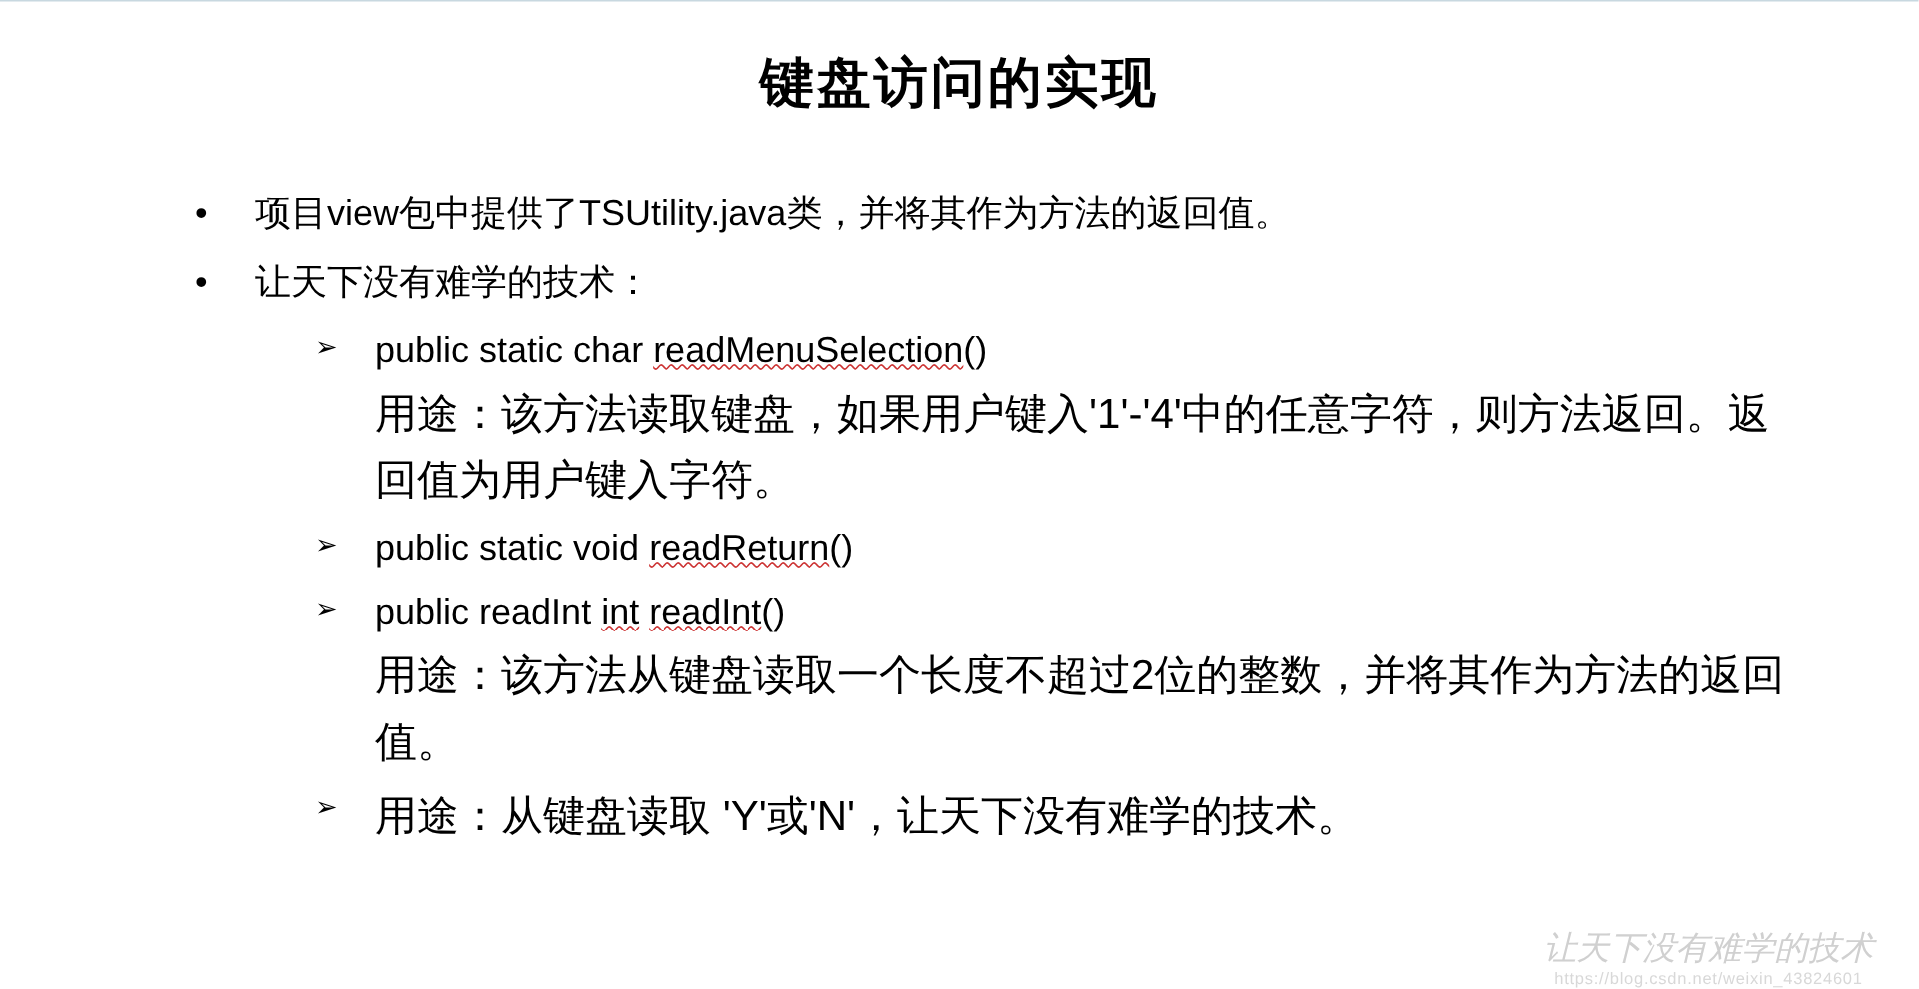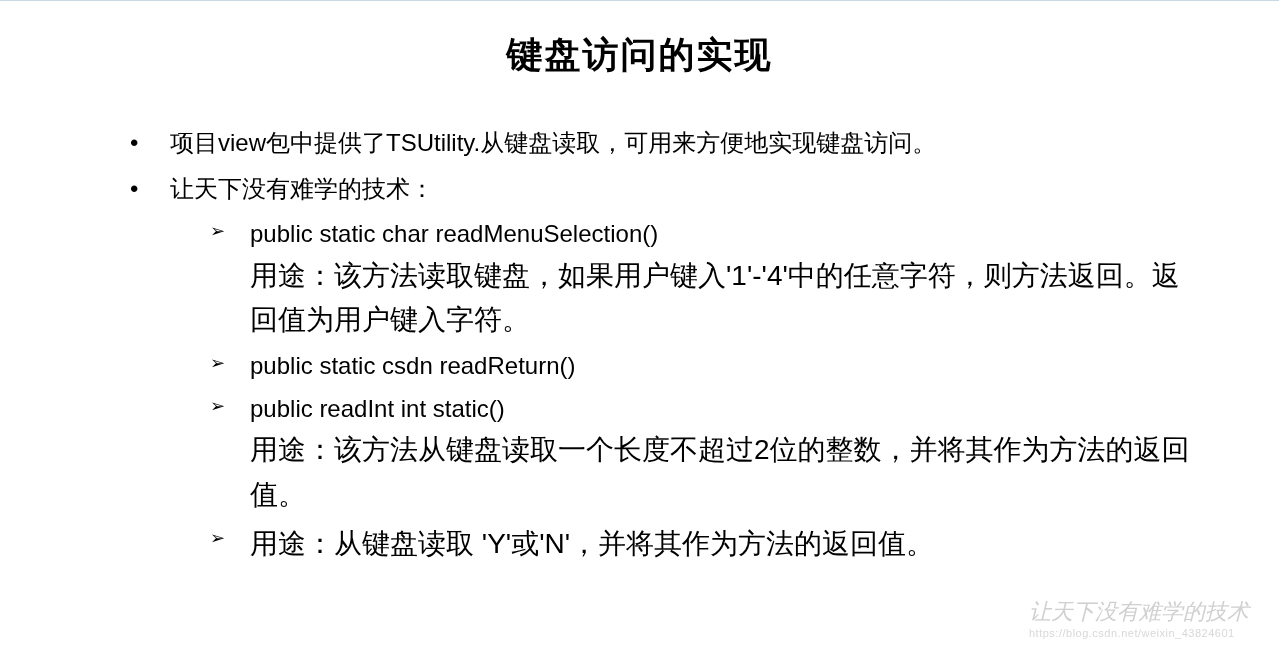--- a/index.html
+++ b/index.html
@@ -60,83 +60,84 @@
       position: absolute;
       left: 0;
       top: 2px;
       font-size: 18px;
       color: #000;
     }
     .method-sig {
       font-family: Arial, sans-serif;
     }
     .underline-red {
+      text-decoration: underline;
       text-decoration-color: #cc3333;
       text-decoration-style: wavy;
       text-decoration-thickness: 1px;
     }
     .desc {
       font-size: 28px;
       line-height: 1.6;
       padding-right: 10px;
     }
     .watermark {
       position: absolute;
       right: 30px;
-      bottom: 20px;
+      bottom: 0;
       color: #d0d0d0;
       font-size: 22px;
       font-style: italic;
       font-family: "STKaiti", "KaiTi", serif;
-      text-align: left;
+      text-align: center;
       margin-left: 30px;
     }
     .watermark-sub {
       font-size: 11px;
       font-family: Liberation Sans, sans-serif;
       font-style: normal;
       color: #d8d8d8;
       letter-spacing: 0.5px;
     }
   </style>
 </head>
 <body>
 
 <div class="slide">
   <h1 class="title">键盘访问的实现</h1>
   <ul class="outer-list">
     <li class="outer-item">
-      <span>项目view包中提供了TSUtility.从键盘读取，可用来方便地实现键盘访问。</span>
+      <span>项目view包中提供了TSUtility.java类，并将其作为方法的返回值。</span>
     </li>
     <li class="outer-item">
       <span>让天下没有难学的技术：</span>
       <ul class="inner-list">
 
         <li class="inner-item">
           <span class="method-sig">
             <span>public static char </span><span class="underline-red">readMenuSelection</span><span>()</span>
           </span>
           <div class="desc">用途：该方法读取键盘，如果用户键入'1'-'4'中的任意字符，则方法返回。返回值为用户键入字符。</div>
         </li>
 
         <li class="inner-item">
           <span class="method-sig">
-            <span>public static csdn </span><span class="underline-red">readReturn</span><span>()</span>
+            <span>public static void </span><span class="underline-red">readReturn</span><span>()</span>
           </span>
         </li>
 
         <li class="inner-item">
           <span class="method-sig">
-            <span>public readInt </span><span class="underline-red">int</span><span> </span><span class="underline-red">static</span><span>()</span>
+            <span>public readInt </span><span class="underline-red">int</span><span> </span><span class="underline-red">readInt</span><span>()</span>
           </span>
           <div class="desc">用途：该方法从键盘读取一个长度不超过2位的整数，并将其作为方法的返回值。</div>
         </li>
 
         <li class="inner-item">
-          <div class="desc">用途：从键盘读取 'Y'或'N'，并将其作为方法的返回值。</div>
+          <div class="desc">用途：从键盘读取 'Y'或'N'，让天下没有难学的技术。</div>
         </li>
 
       </ul>
     </li>
   </ul>
 </div>
 
 <div class="watermark">
   <div>让天下没有难学的技术</div>
   <div class="watermark-sub">https://blog.csdn.net/weixin_43824601</div>

